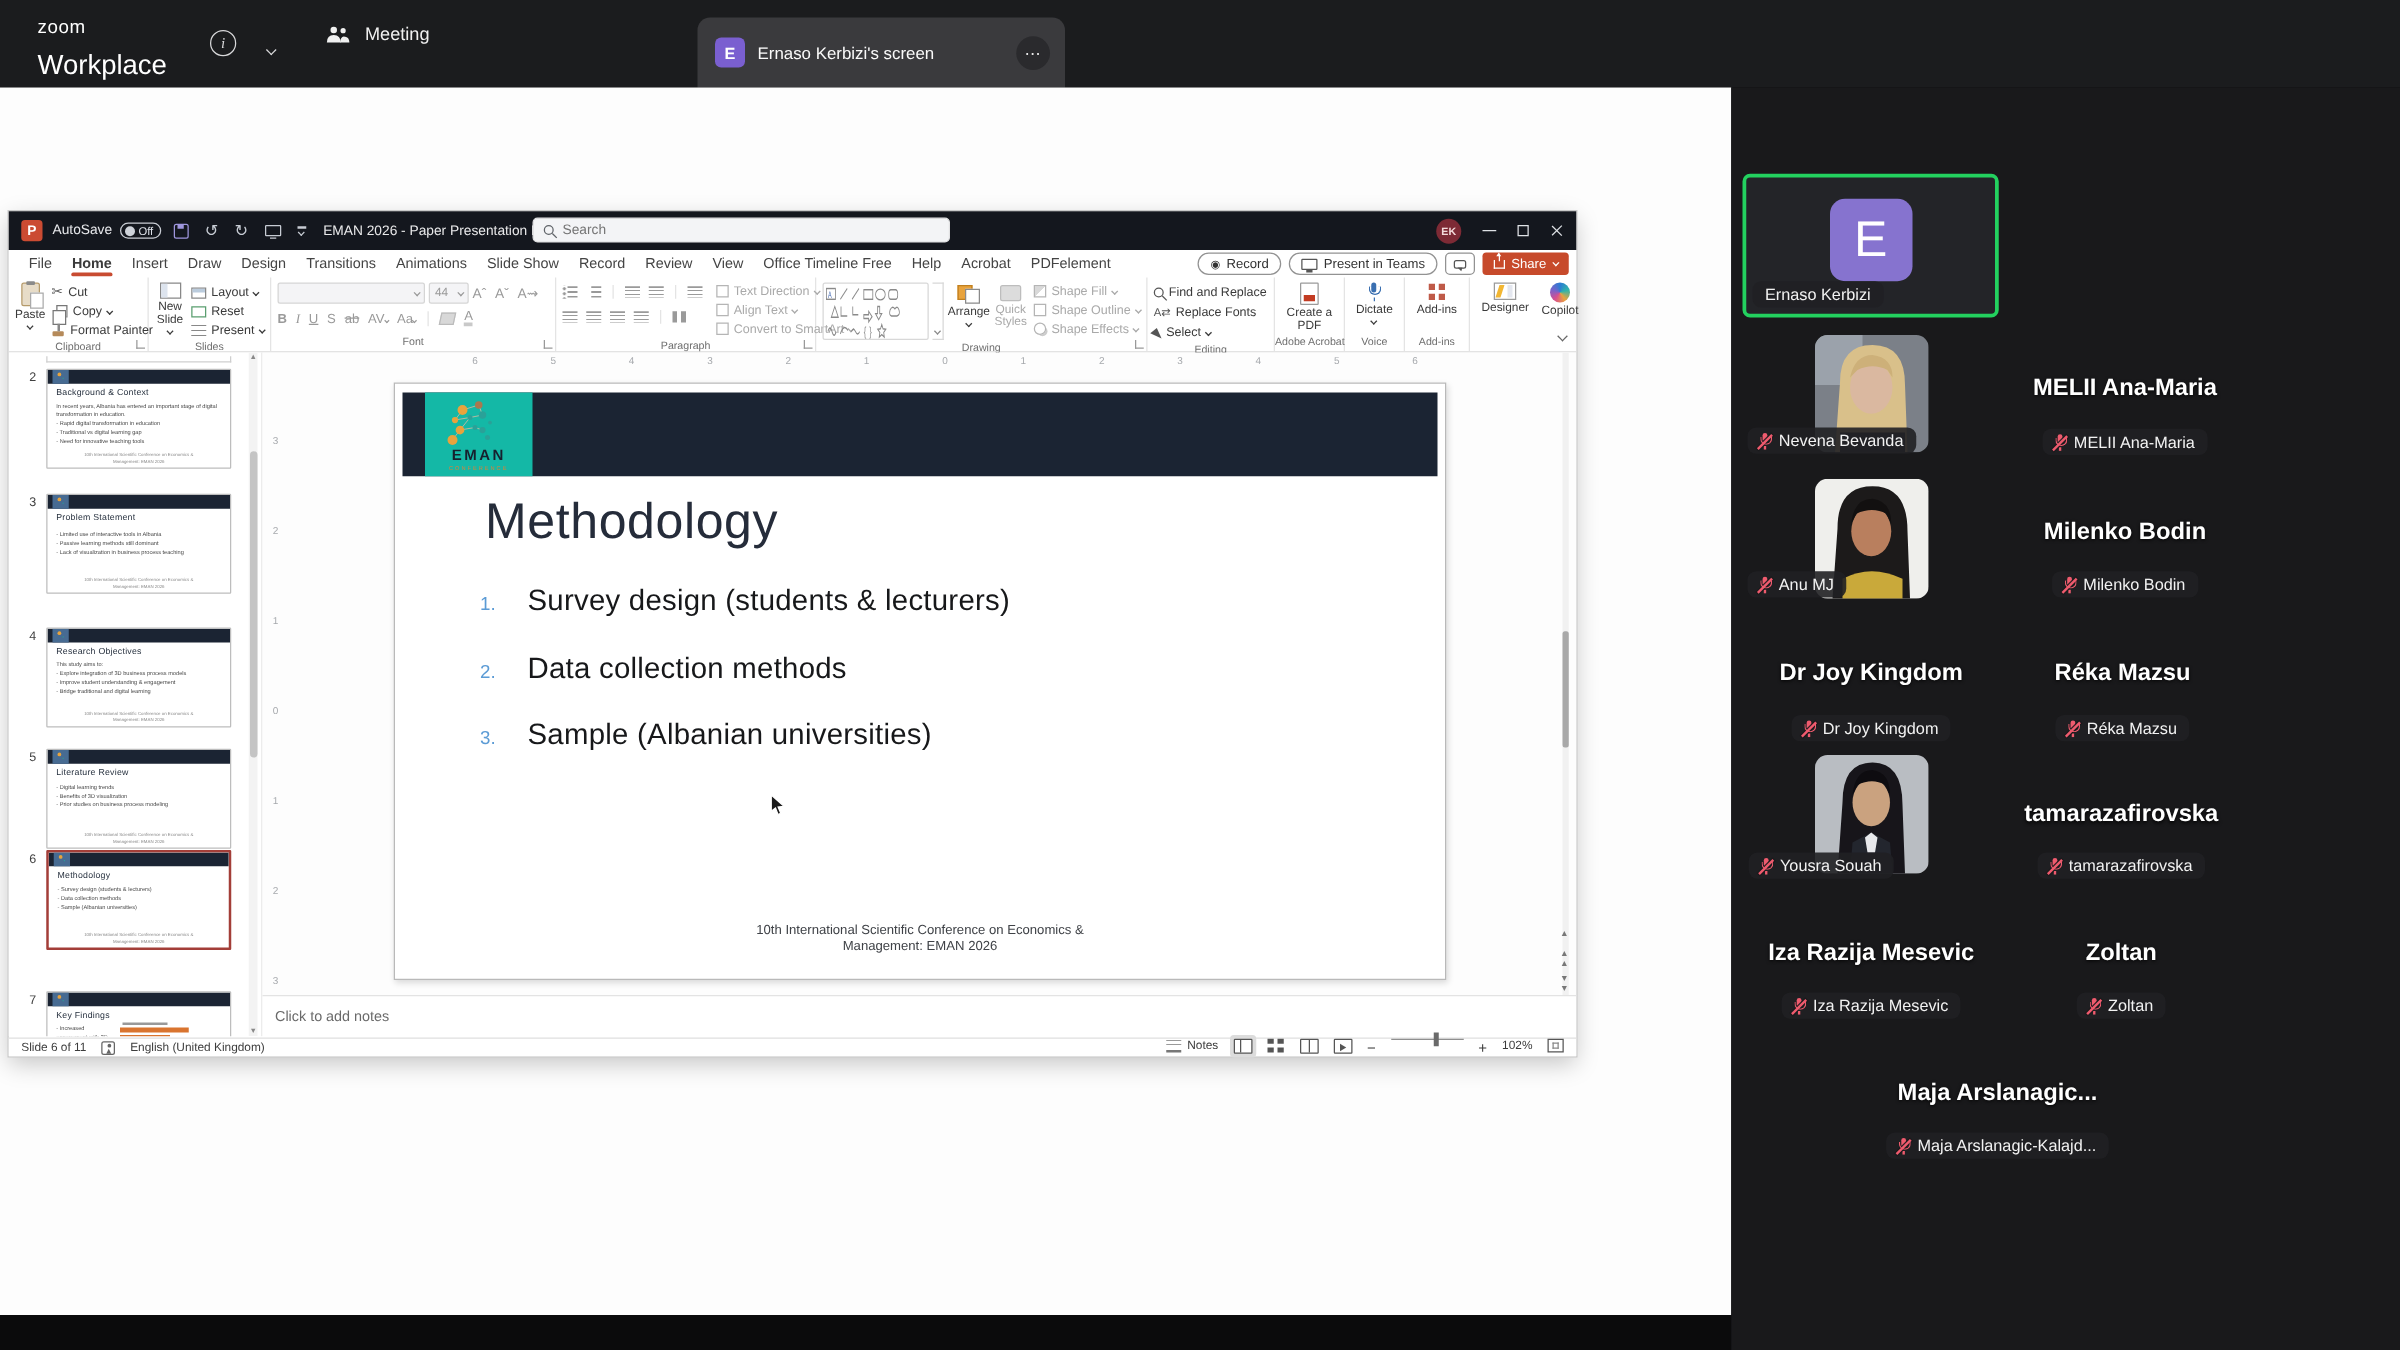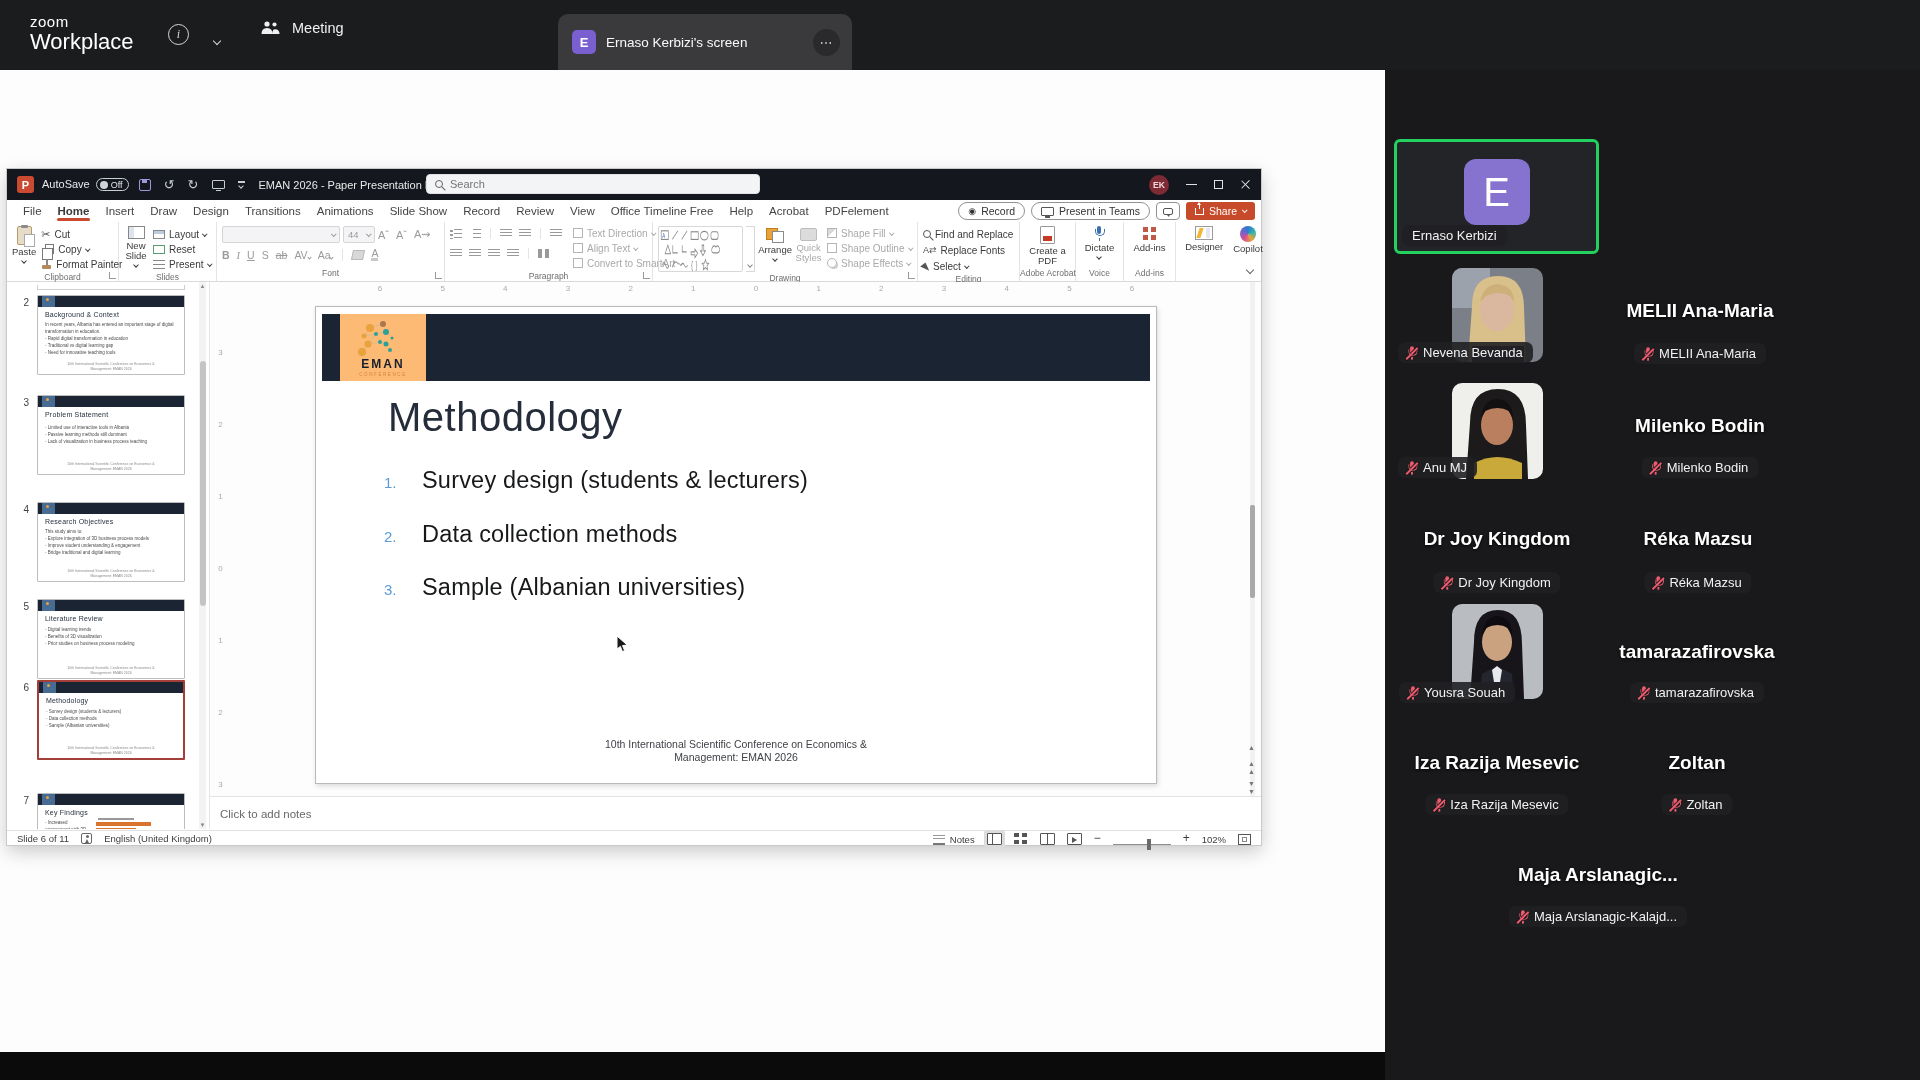--- a/index.html
+++ b/index.html
@@ -1,21 +1,21 @@
 <!DOCTYPE html>
 <html><head>
 <meta charset="utf-8">
 <style>
 *{margin:0;padding:0;box-sizing:border-box}
 html,body{width:1920px;height:1080px;overflow:hidden;background:#0b0b0c;font-family:"Liberation Sans",sans-serif}
 
 .topbar{position:absolute;left:0;top:0;width:1920px;height:70px;background:#1b1c1e;color:#fff}
 .zlogo{position:absolute;left:30px;top:14px;line-height:1}
 .zlogo .z1{font-size:15px;font-weight:400;letter-spacing:.5px}
-.zlogo .z2{font-size:22px;font-weight:400;margin-top:2px}
+.zlogo .z2{font-size:22px;font-weight:400;margin-top:12px}
 .tbico{position:absolute;top:24px;color:#d8d8da}
 .infoc{width:21px;height:21px;border:1.4px solid #d8d8da;border-radius:50%;font-size:12px;text-align:center;line-height:19px;font-family:"Liberation Serif",serif;font-style:italic}
 .cv{display:inline-block;width:6px;height:6px;border-right:1.6px solid currentColor;border-bottom:1.6px solid currentColor;transform:rotate(45deg)}
 .mtab{position:absolute;left:260px;top:20px;display:flex;align-items:center;gap:10px;font-size:14.5px;color:#f0f0f0}
 .sharetab{position:absolute;left:558px;top:14px;width:294px;height:56px;background:#3a3a3d;border-radius:10px 10px 0 0;display:flex;align-items:center;gap:10px;padding:0 12px 0 14px;font-size:13.5px;color:#fafafa}
 .miniava{width:24px;height:24px;border-radius:5px;background:#7a5fd0;color:#fff;font-size:13px;font-weight:700;display:flex;align-items:center;justify-content:center}
 .ellip{margin-left:auto;width:27px;height:27px;border-radius:50%;background:#2a2a2d;color:#e8e8e8;font-size:13px;letter-spacing:1px;display:flex;align-items:center;justify-content:center}
 
 .shareRegion{position:absolute;left:0;top:70px;width:1385px;height:982px;background:#fdfdfd}
 .bottomStrip{position:absolute;left:0;top:1052px;width:1385px;height:28px;background:#0b0b0c}
@@ -137,35 +137,35 @@
 .tpartial{position:absolute;left:30px;top:3px;width:148px;height:5px;border:1px solid #cfcfcf;border-top:none;background:#fff}
 .tsb{position:absolute;right:3px;top:0;width:7px;height:547px;background:#f3f3f3}
 .tsb .th{position:absolute;left:0.5px;top:79px;width:6px;height:245px;background:#c4c4c4;border-radius:3px}
 .tsb .ar{position:absolute;left:0;width:7px;font-size:6px;color:#888;text-align:center}
 
 .editor{position:absolute;left:203px;top:113px;width:1051px;height:514px;background:#fdfdfd}
 .hruler{position:absolute;left:140px;top:2px;width:812px;text-align:center;font-size:8px;color:#a6a9ad;word-spacing:56px;white-space:pre}
 .vruler{position:absolute;left:6px;top:66px;height:400px;writing-mode:vertical-lr;text-orientation:upright;font-size:8px;color:#a6a9ad;word-spacing:54px;white-space:pre}
 .canvas{position:absolute;left:105px;top:24px;width:842px;height:478px;background:#fff;border:1px solid #b9b9b9;box-shadow:1px 2px 5px rgba(0,0,0,.14)}
 .sband{position:absolute;left:6px;top:7px;width:828px;height:67px;background:#1b2433}
-.slogo{position:absolute;left:18px;top:0;width:86px;height:67px;background:#fdba74}
+.slogo{position:absolute;left:18px;top:0;width:86px;height:67px;background:#14b8a6}
 .stitle{position:absolute;left:72px;top:88px;font-size:40px;font-weight:500;color:#252c3a;letter-spacing:.5px}
 .sli{position:absolute;left:68px;display:flex;align-items:baseline}
 .sli .n{font-size:15px;color:#5b9bd5;width:26px}
 .sli .t{font-size:23.5px;color:#17181a;margin-left:12px;letter-spacing:.2px}
 .sfooter{position:absolute;left:0;right:0;top:431px;text-align:center;font-size:10.5px;line-height:13px;color:#3f4247}
 .cursor{position:absolute;left:300px;top:328px;z-index:5}
 .esb{position:absolute;right:5px;top:0;width:8px;height:514px}
 .esb .tr{position:absolute;left:2px;top:0;width:5px;height:514px;background:#f1f1f1}
 .esb .th{position:absolute;left:2px;top:223px;width:5px;height:93px;background:#a9a9a9;border-radius:2px}
 .esb .bt{position:absolute;left:-3px;width:13px;font-size:7px;color:#777;text-align:center;line-height:8px}
 
 .notesbar{position:absolute;left:203px;top:627px;width:1051px;height:34px;background:#fff;border-top:1px solid #e3e3e3;font-size:11.5px;color:#6a6a6a;display:flex;align-items:center;padding-left:10px}
 .statusbar{position:absolute;left:0;top:661px;width:1254px;height:15px;background:#fff;border-top:1px solid #e0e0e0;display:flex;align-items:center;justify-content:space-between;padding:0 10px;font-size:9.5px;color:#3c3c3c}
-.sbL,.sbR{display:flex;align-items:flex-end;gap:12px}
+.sbL,.sbR{display:flex;align-items:flex-start;gap:12px}
 .accico{width:11px;height:11px;border:1px solid #666;border-radius:2px;position:relative}
 .accico::before{content:"";position:absolute;left:3.6px;top:1.4px;width:3px;height:3px;border-radius:50%;background:#666}
 .accico::after{content:"";position:absolute;left:2.4px;top:5.4px;border-left:2.8px solid transparent;border-right:2.8px solid transparent;border-bottom:4px solid #666}
 .notesico{width:12px;height:10px;border-bottom:2.6px solid #777;background:repeating-linear-gradient(to bottom,#999 0 1px,transparent 1px 3px);background-size:12px 6px;background-repeat:no-repeat}
 .vico{width:15px;height:12px;border:1.1px solid #555;border-radius:1px;position:relative}
 .vico.normal::before{content:"";position:absolute;left:0;top:0;width:4px;height:100%;border-right:1.1px solid #555}
 .vico.active{box-shadow:0 0 0 3px #dcdcdc;background:#fff;border-radius:1px}
 .vsort{position:relative;width:14px;height:12px}
 .vsort::before{content:"";position:absolute;left:0;top:0;width:5px;height:4px;background:#555;box-shadow:8px 0 #555,0 7px #555,8px 7px #555}
 .vread::before{content:"";position:absolute;left:6.5px;top:0;width:1.1px;height:100%;background:#555}

